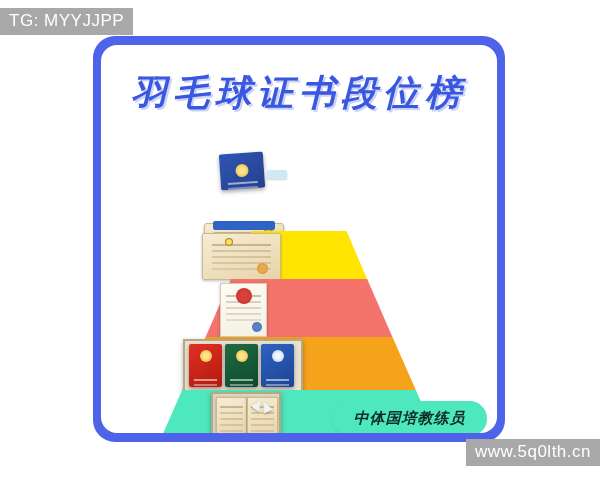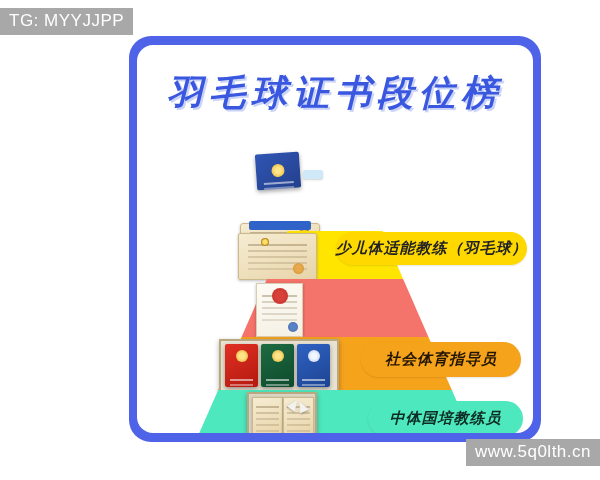--- a/index.html
+++ b/index.html
@@ -28,21 +28,20 @@
 
   
   .frame{
     position:absolute;
     left:93px;top:36px;
     width:412px;height:406px;
     background:#4e63e8;
     border-radius:22px;
     z-index:5;
     box-sizing:border-box;
-    margin-left:36px;
   }
   .frame-inner{
     position:absolute;
     left:8px;top:9px;right:8px;bottom:9px;
     background:#ffffff;
     border-radius:16px;
     overflow:hidden;
   }
 
   
@@ -225,28 +224,22 @@
           <div class="paper" style="position:absolute;left:3px;top:3px;width:29px;height:37px;"></div>
           <div class="paper" style="position:absolute;left:34px;top:3px;width:29px;height:37px;"></div>
           <div class="shuttle" style="left:40px;top:5px;transform:rotate(35deg);"></div>
           <div class="shuttle" style="left:48px;top:7px;transform:rotate(-25deg);"></div>
         </div>
       </div>
 
     </div>
 
 
-    <div class="pill pill-2" style="left:199px;top:187px;width:191px;height:33px;">
-      <span>少儿体适能教练（羽毛球）</span>
-    </div>
-
-
-    <div class="pill pill-4" style="left:224px;top:297px;width:160px;height:35px;">
-      <span>社会体育指导员</span>
-    </div>
+
+
 
     <div class="pill pill-5" style="left:231px;top:356px;width:155px;height:35px;">
       <span>中体国培教练员</span>
     </div>
 
   </div>
 </div>
 
 <div class="wm" id="wm-top">TG: MYYJJPP</div>
 <div class="wm" id="wm-bottom">www.5q0lth.cn</div>

